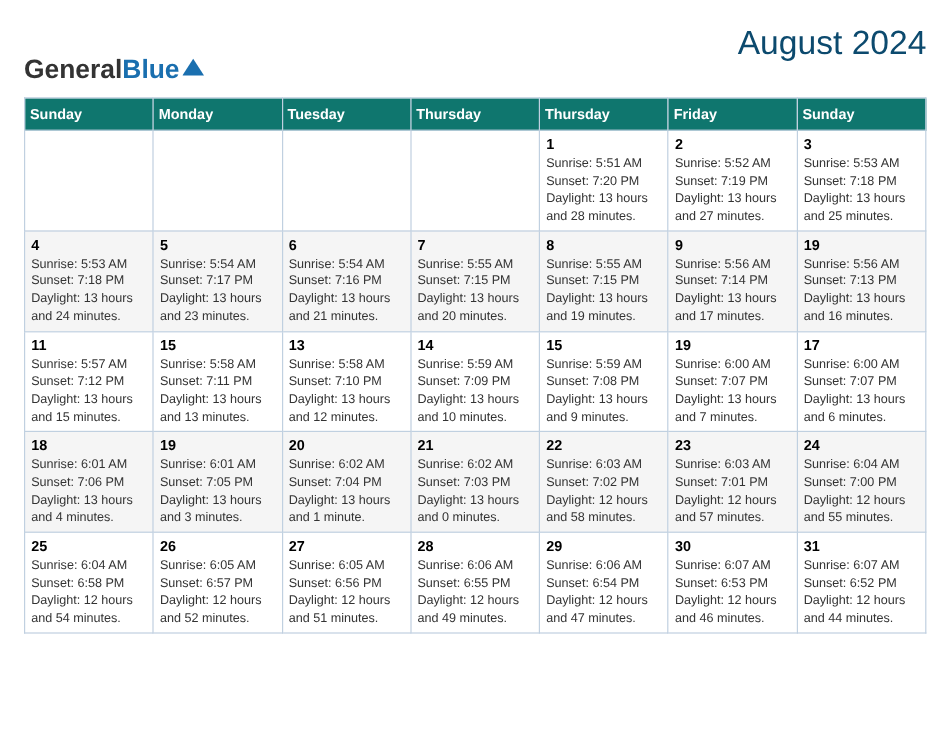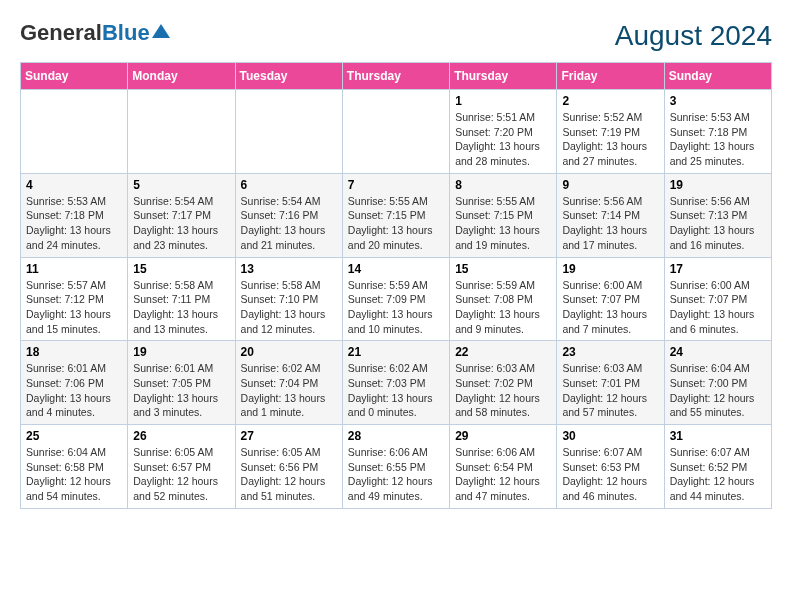--- a/index.html
+++ b/index.html
@@ -13,40 +13,41 @@
     .header {
       display: flex;
       justify-content: space-between;
       align-items: flex-start;
       margin-bottom: 10px;
     }
     .logo {
       display: flex;
       flex-direction: column;
       align-items: flex-end;
+      margin-top: 25px;
     }
     .title-area {
       text-align: right;
     }
     .month-title {
       font-size: 28px;
       color: #0c4a6e;
       font-weight: normal;
     }
     .location {
       font-size: 16px;
       color: #333;
     }
     table {
       width: 100%;
       border-collapse: collapse;
       font-size: 11px;
     }
     thead th {
-      background-color: #ec4899;
+      background-color: #0f766e;
       color: #fff;
       padding: 6px 4px;
       text-align: left;
       font-size: 12px;
       border: 1px solid #c0d0e0;
     }
     tbody td {
       border: 1px solid #c0d0e0;
       vertical-align: top;
       padding: 4px 5px;

